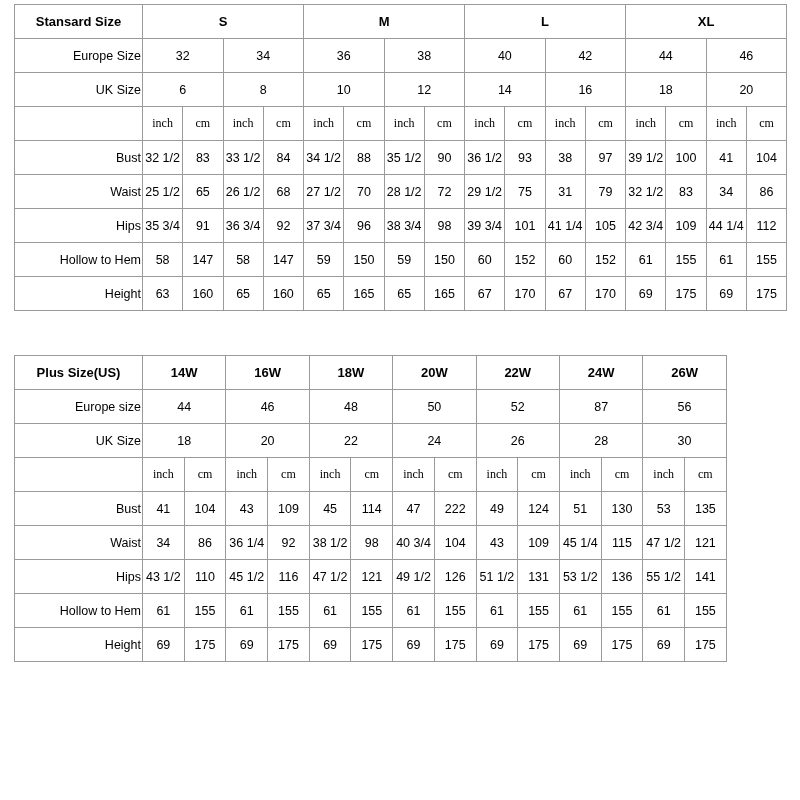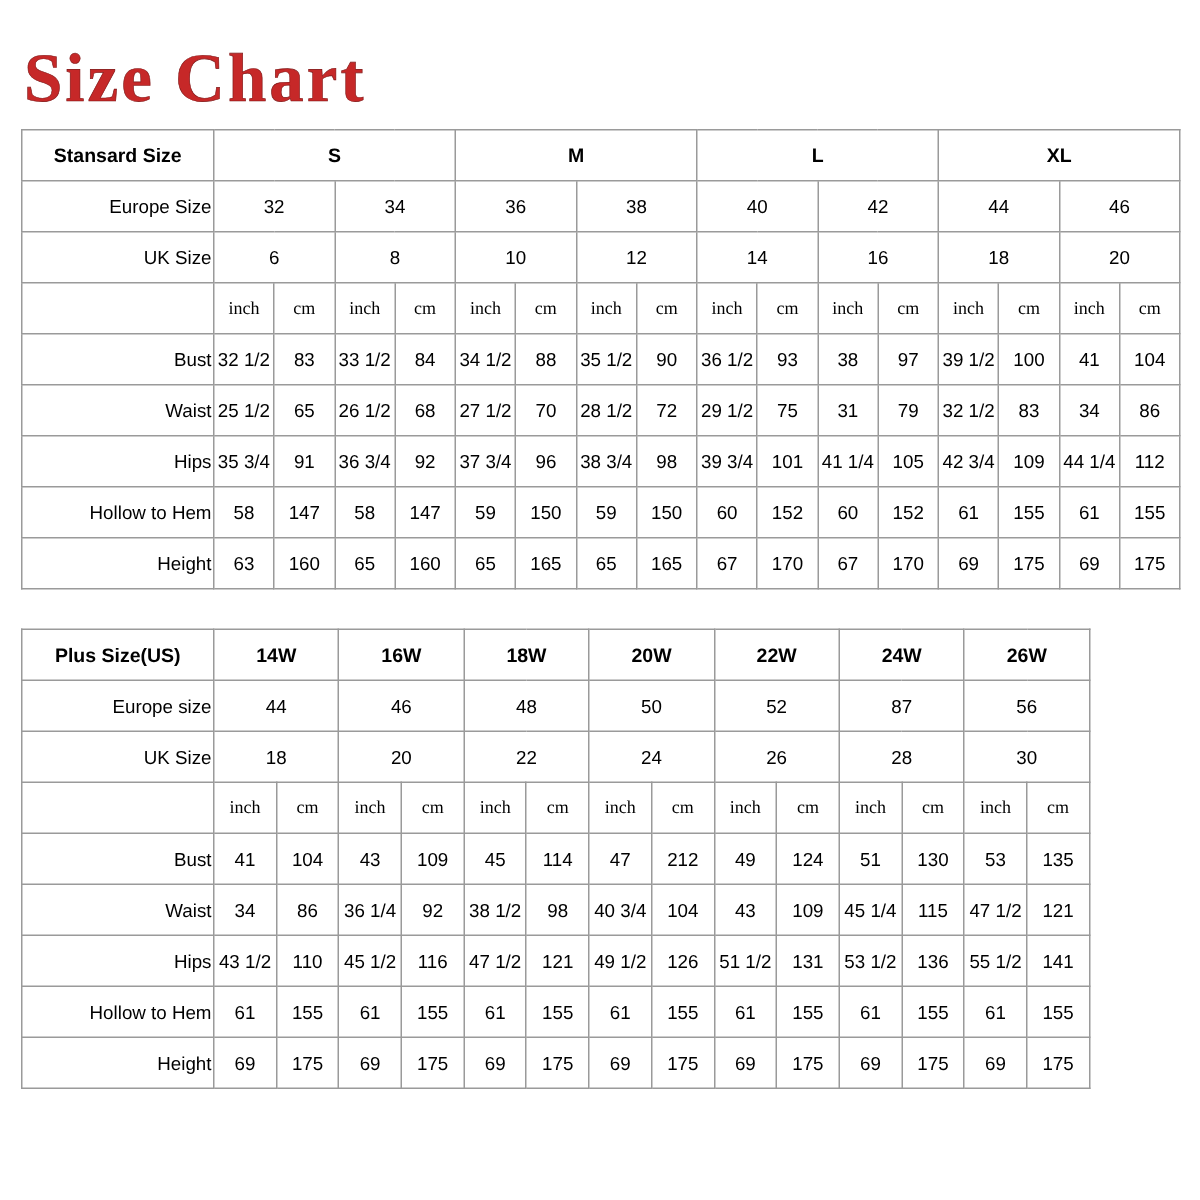--- a/index.html
+++ b/index.html
@@ -34,21 +34,21 @@
   }
   table {
     border-collapse: collapse;
     width: 772px;
     table-layout: fixed;
   }
   table.chart-main {
     margin-top: 4px;
   }
   table.chart-plus {
-    margin-top: 26px;
+    margin-top: 44px;
     width: 712px;
     padding-left: 24px;
   }
   td, th {
     border: 1px solid #9a9a9a;
     font-size: 12.5px;
     text-align: center;
     vertical-align: middle;
     height: 33px;
     padding: 0 1px;
@@ -77,21 +77,20 @@
   }
   .blank {
     border: 1px solid #9a9a9a;
   }
 </style>
 </head>
 <body>
 
 <div class="page">
 
-  <h1 class="title">Size Chart</h1>
 
   <table class="chart-main">
     <colgroup>
       <col style="width:128px">
       <col span="16" style="width:40.25px">
     </colgroup>
     <tbody>
       <tr>
         <th class="group-head">Stansard Size</th>
         <th class="group-head" colspan="4">S</th>
@@ -306,21 +305,21 @@
 
       <tr>
         <td class="rowlabel">Bust</td>
         <td>41</td>
         <td>104</td>
         <td>43</td>
         <td>109</td>
         <td>45</td>
         <td>114</td>
         <td>47</td>
-        <td>212</td>
+        <td>222</td>
         <td>49</td>
         <td>124</td>
         <td>51</td>
         <td>130</td>
         <td>53</td>
         <td>135</td>
       </tr>
 
       <tr>
         <td class="rowlabel">Waist</td>

